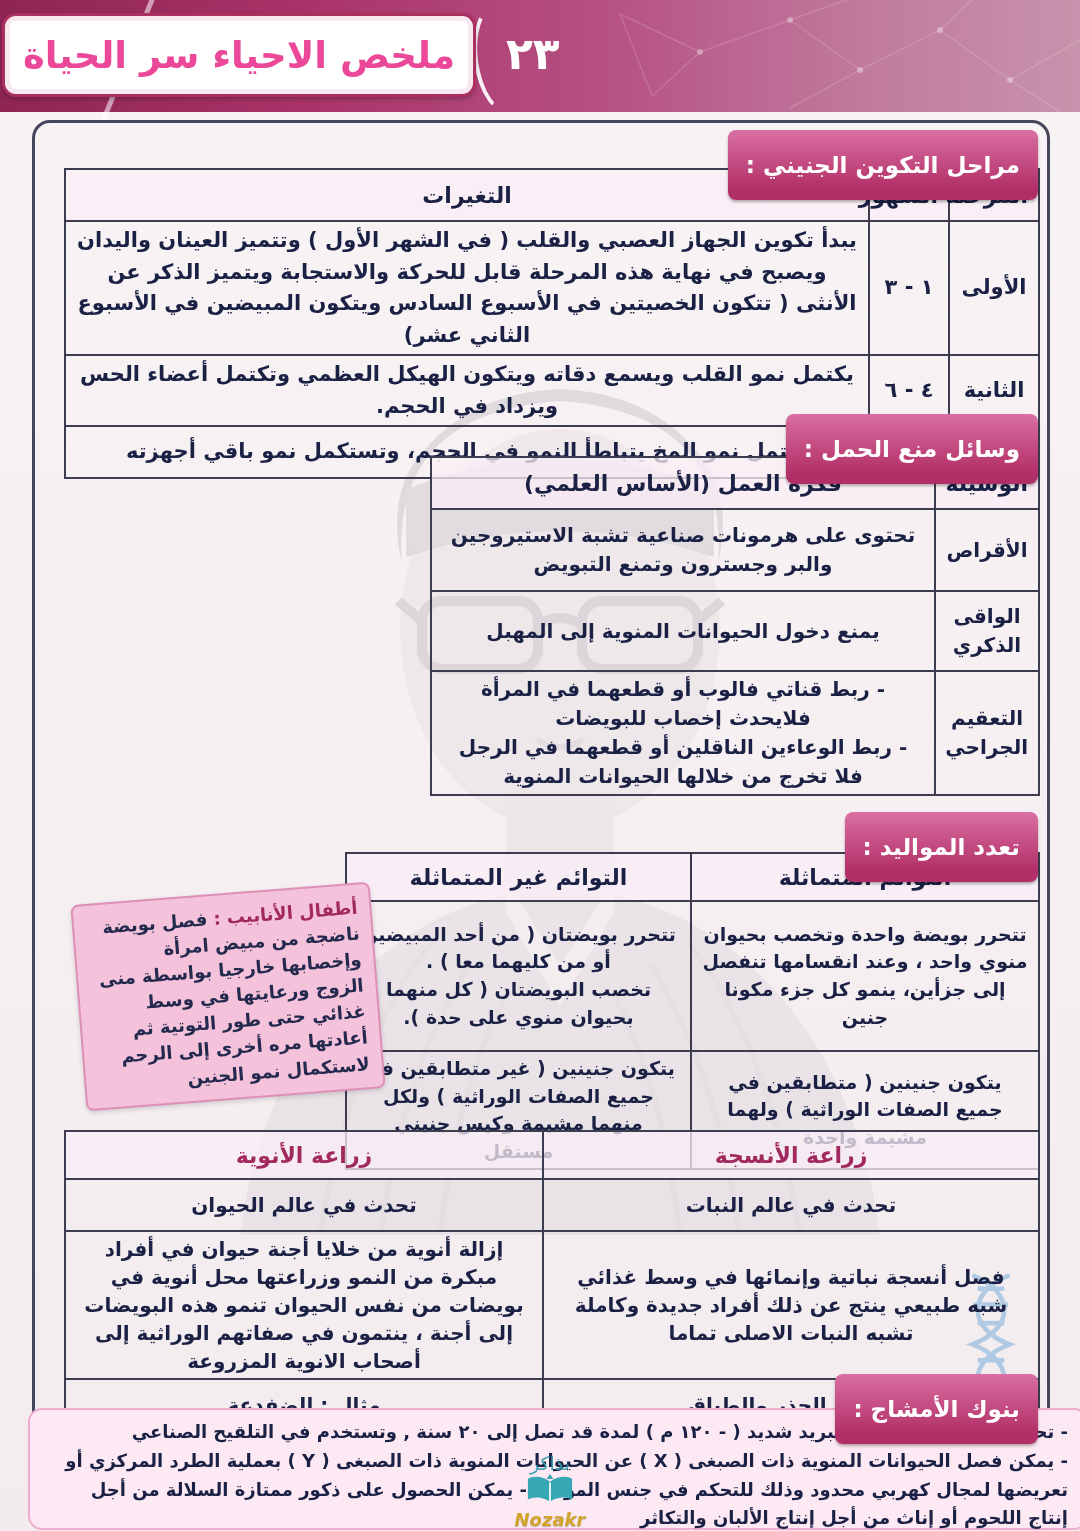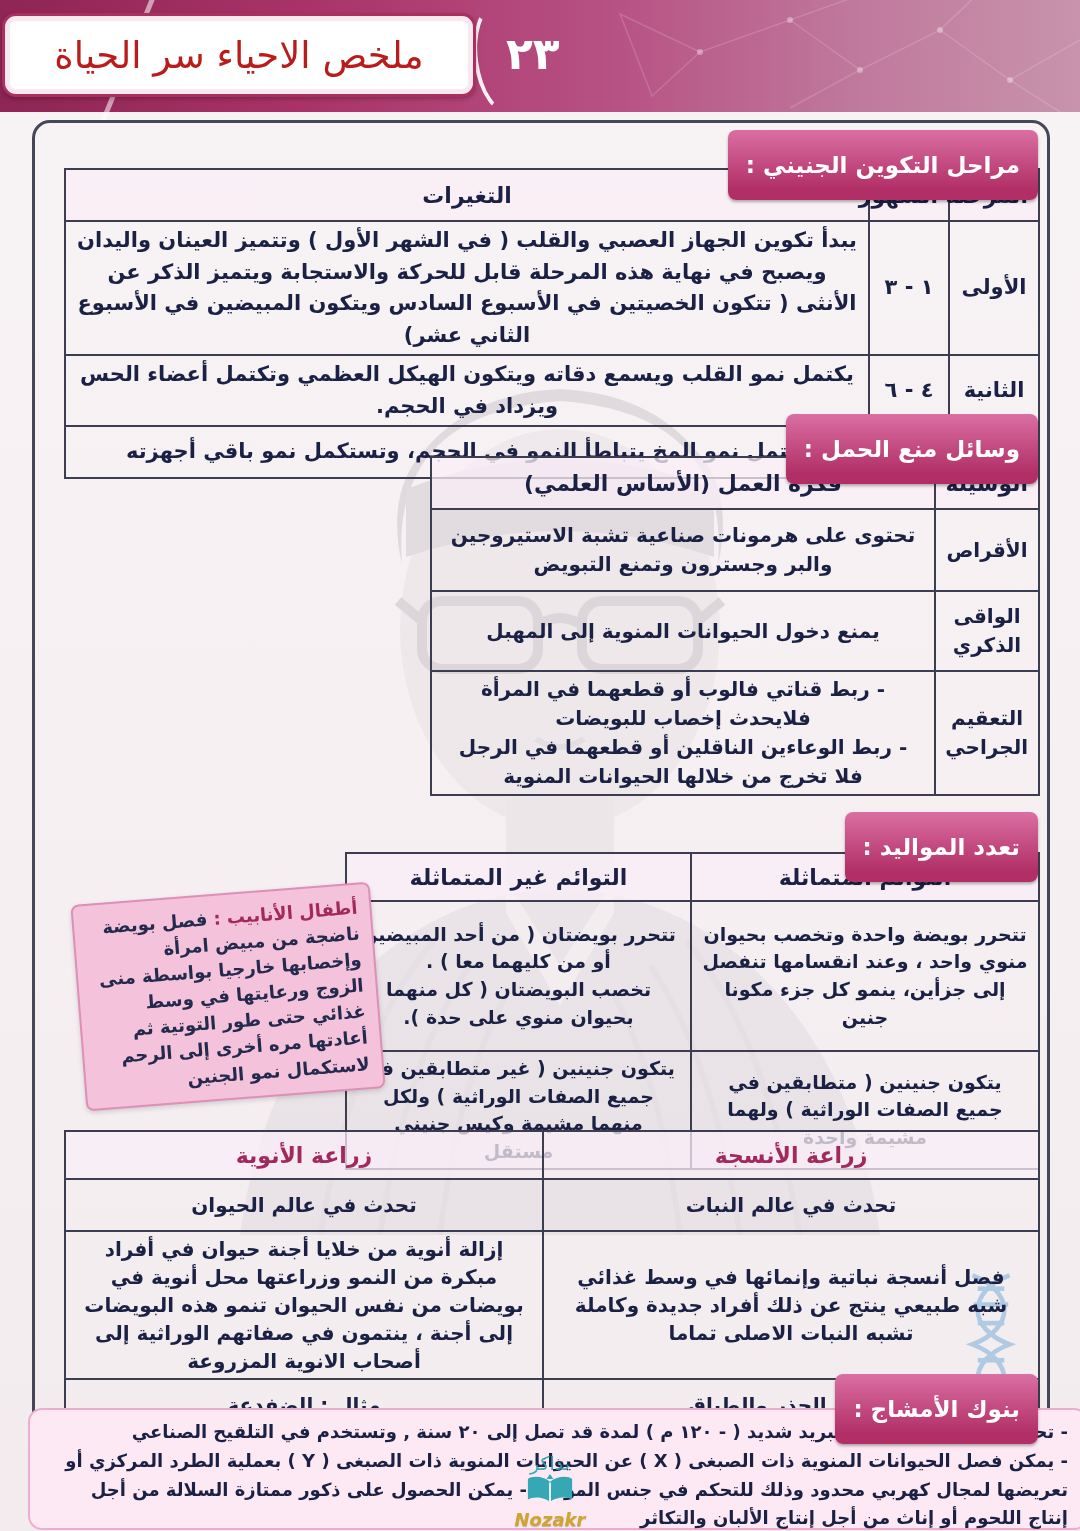--- a/index.html
+++ b/index.html
@@ -9,21 +9,21 @@
 
   
   .banner{position:absolute;left:0;top:0;width:1080px;height:112px;
           background:linear-gradient(90deg,#8e2554 0%,#a93368 28%,#b64f82 55%,#c07a9d 80%,#c893ac 100%);}
   .mesh{position:absolute;left:0;top:0;}
   .stripe{position:absolute;left:126px;top:-12px;width:5px;height:140px;background:rgba(255,255,255,.55);transform:rotate(22deg);}
   .title-box{position:absolute;left:2px;top:13px;width:468px;height:78px;background:#ffffff;
              border:3px solid #a9305f;border-radius:14px;
              box-shadow:inset 0 0 0 5px rgba(196,73,128,.12),0 2px 4px rgba(0,0,0,.25);
              display:flex;align-items:center;justify-content:center;z-index:2;}
-  .title-box span{font-size:37px;font-weight:normal;color:#b91c1c;}
+  .title-box span{font-size:37px;font-weight:bold;color:#ec4899;}
   .title-curve{position:absolute;left:474px;top:3px;width:50px;height:104px;border:4px solid transparent;
                border-left-color:rgba(255,255,255,.92);border-radius:50%;transform:rotate(-8deg);}
   .page-num{position:absolute;left:506px;top:28px;color:#ffffff;font-size:44px;font-weight:bold;z-index:2;}
 
   
   .frame{position:absolute;left:32px;top:120px;width:1012px;height:1396px;
          border:3px solid #46465a;border-radius:18px;z-index:1;}
 
   
   .portrait{position:absolute;left:210px;top:365px;width:700px;height:870px;opacity:.16;z-index:0;}

